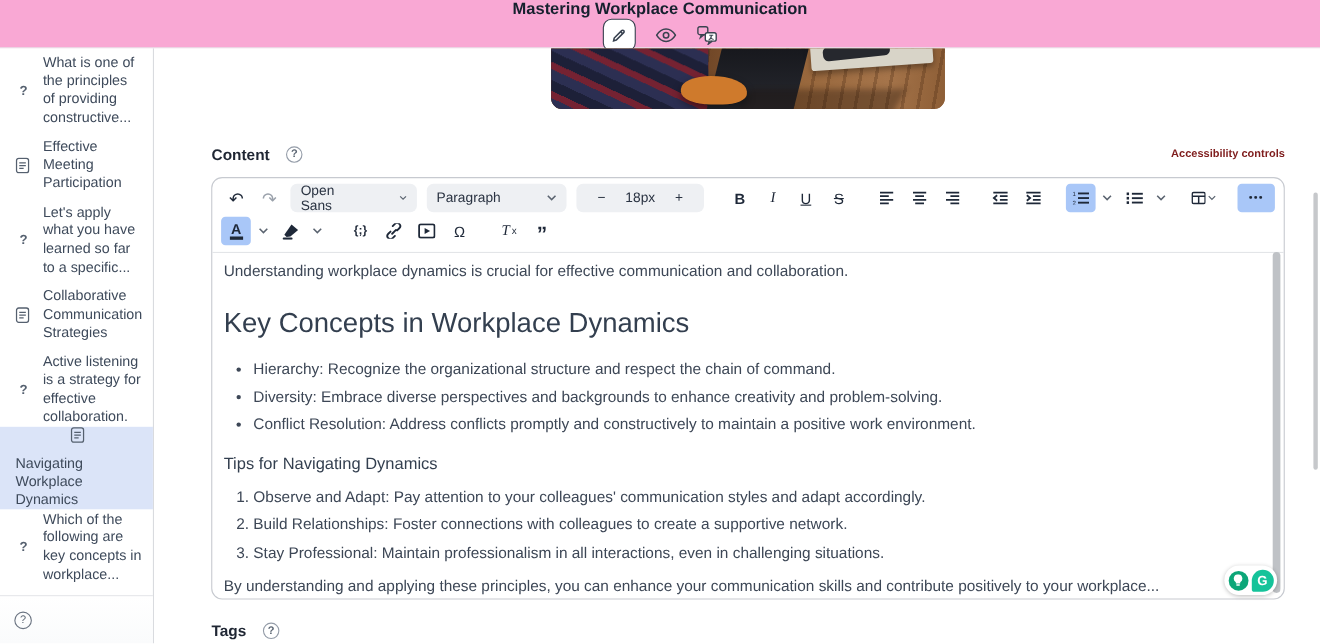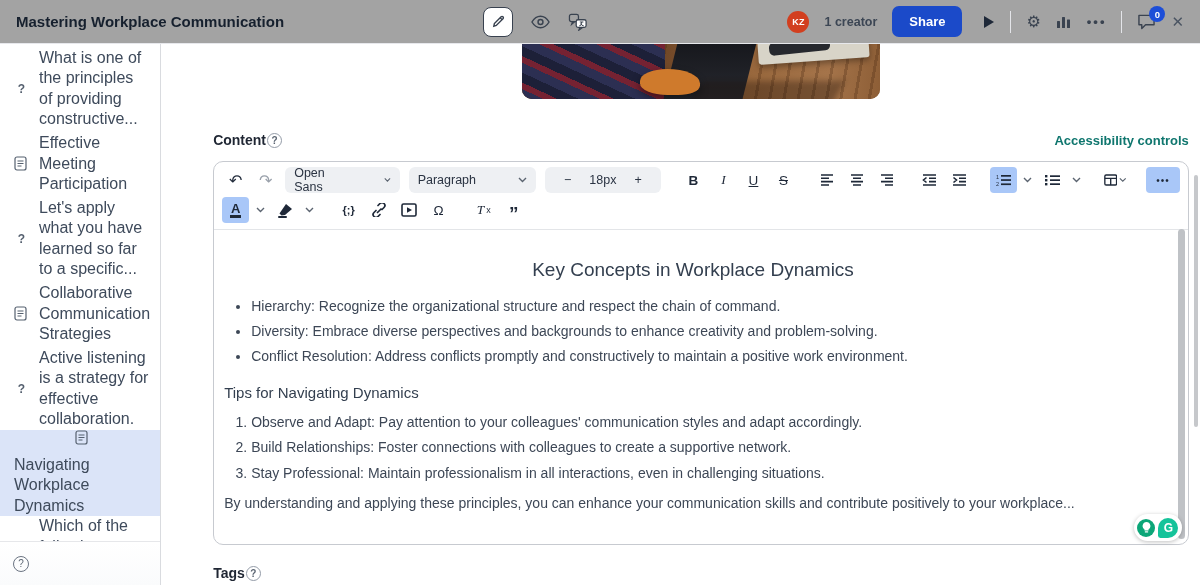--- a/index.html
+++ b/index.html
@@ -1,21 +1,21 @@
 <!DOCTYPE html>
 <html><head>
 <meta charset="utf-8">
 <style>
   * { margin:0; padding:0; box-sizing:border-box; }
   html,body { width:1200px; height:585px; overflow:hidden; background:#fff;
     font-family:"Liberation Sans", sans-serif; color:#2a3342; }
 
   
   .topbar { height:44px; border-bottom:1px solid #e7e8ec; display:flex; align-items:center;
-    padding:0 16px; background:#a3a3a3; }
+    padding:0 16px; background:#f9a8d4;flex-direction:column; }
   .tb-title { font-size:15px; font-weight:600; color:#16202e; flex:0 0 auto; }
   .tb-spacer { flex:1; }
   .tb-center { display:flex; align-items:center; gap:18px; }
   .edit-btn { width:30px; height:30px; border:1.6px solid #38414f; border-radius:8px;
     display:grid; place-items:center; background:#fff; }
   .ic { display:grid; place-items:center; color:#3a4350; }
   .tb-right { display:flex; align-items:center; gap:15px; }
   .avatar { width:22px; height:22px; border-radius:50%; background:#d23f1f; color:#fff;
     font-size:9px; font-weight:700; display:grid; place-items:center; letter-spacing:.2px; }
   .creator-txt { font-size:12.5px; color:#3c4654; font-weight:600; }
@@ -32,21 +32,21 @@
 
   
   .app { display:flex; height:541px; }
   .sidebar { width:205px; border-right:1px solid #d9dbdf; position:relative; background:#fff; }
   .sb-list { padding-top:4px; }
   .sb-item { display:flex; gap:10px; padding:0 10px 0 14px; min-height:68px;
     align-items:center; cursor:pointer; }
   .sb-item.selected { background:#dbe4f8;flex-direction:column; }
   .sb-ic { width:15px; flex:0 0 15px; color:#55606f; font-size:12px; font-weight:700;
     text-align:center; }
-  .sb-label { font-size:16px; color:#3e4a5b; line-height:1.28; }
+  .sb-label { font-size:13px; color:#3e4a5b; line-height:1.28; }
   .sb-footer { position:absolute; left:0; right:0; bottom:0; height:44px;
     border-top:1px solid #e6e7ea; display:flex; align-items:center; padding:0 13px;
     background:linear-gradient(#ffffff,#fafbfc); }
   .help-circ { width:16px; height:16px; border:1.3px solid #6b7482; border-radius:50%;
     color:#5b6572; font-size:10px; display:grid; place-items:center; }
   .help-circ.sm { width:15px; height:15px; border-width:1px; border-color:#949ca8; }
 
   .main { flex:1; position:relative; padding:0 47px 0 52px; background:#fff; }
 
   
@@ -66,22 +66,22 @@
     background:#d8d4c8; border-radius:3px; transform:rotate(-4deg);
     box-shadow:0 3px 6px rgba(0,0,0,.35); }
   .hero .phone { position:absolute; left:69%; top:-4px; width:17%; height:24%;
     background:#26282e; border-radius:5px; transform:rotate(-6deg); }
   .hero .shadow { position:absolute; left:48%; top:68%; width:40%; height:50%;
     background:rgba(30,15,5,.35); filter:blur(3px); transform:skewX(-30deg); }
 
   
   .content-head { margin-top:33px; display:flex; justify-content:space-between; align-items:center; }
   .field-label { font-size:14px; font-weight:700; color:#1f2633; display:flex;
-    align-items:center; gap:1px; }
-  .access-link { font-size:13px; font-weight:700; color:#0f766e; text-decoration:none; }
+    align-items:center; gap:15px; }
+  .access-link { font-size:10px; font-weight:700; color:#7f1d1d; text-decoration:none; }
 
   
   .editor { margin-top:13px; border:1px solid #c7cad0; border-radius:10px; height:384px;
     position:relative; background:#fff; }
   .tb-row { display:flex; align-items:center; gap:3px; padding:5px 8px 2px 8px; }
   .tb-row.second { padding:2px 8px 6px 8px; border-bottom:1px solid #e3e5e8; }
   .tbtn { height:26px; min-width:27px; border-radius:4px; display:flex; align-items:center;
     justify-content:center; color:#1e2838; font-size:13.5px; cursor:pointer; gap:2px;
     padding:0 3px; background:transparent; border:none; }
   .tbtn.active { background:#a9c7f8; }
@@ -100,21 +100,21 @@
   .fc-a { font-weight:700; font-size:13px; border-bottom:3px solid #1f2937; line-height:1.05;
     padding:0 1px; }
   .quote-g { font-size:19px; font-weight:700; line-height:.6; padding-top:8px; }
   .code-g { font-size:11px; font-weight:700; }
   .clearfmt { font-style:italic; font-family:"Liberation Serif", serif; }
   .clearfmt sub { font-size:9px; font-style:normal; font-family:"Liberation Sans",sans-serif; }
   .tsep { width:12px; }
 
   .ebody { position:relative; height:316px; overflow:hidden; padding:6px 26px 0 10px;
     font-size:14px; color:#3d4756; line-height:1.45; cursor:text; }
-  .ebody h2 { font-size:19px; font-weight:400; color:#333f4f; margin:20px 0 12px;text-align:center; }
+  .ebody h2 { font-size:25px; font-weight:400; color:#333f4f; margin:20px 0 12px; }
   .ebody h3 { font-size:15px; font-weight:400; color:#333f4f; margin:16px 0 8px; }
   .ebody ul, .ebody ol { padding-left:27px; margin:0; }
   .ebody li { margin:5px 0; }
   .ebody p.closing { margin-top:10px; }
 
   .escroll { position:absolute; top:67px; bottom:5px; right:3px; width:7px;
     background:#bfc2c6; border-radius:4px; }
   .grammarly { position:absolute; right:6px; bottom:3px; width:48px; height:27px;
     background:#fff; border-radius:14px; box-shadow:0 1px 4px rgba(0,0,0,.25);
     display:flex; align-items:center; justify-content:center; gap:3px; }
@@ -404,20 +404,21 @@
         <button class="tbtn">Ω</button>
         <span class="tsep"></span>
         <button class="tbtn clearfmt">
           <span>T</span>
             <sub>x</sub>
         </button>
         <button class="tbtn quote-g">”</button>
       </div>
 
       <div class="ebody">
+        <p>Understanding workplace dynamics is crucial for effective communication and collaboration.</p>
         <h2>Key Concepts in Workplace Dynamics</h2>
         <ul>
             <li>Hierarchy: Recognize the organizational structure and respect the chain of command.</li>
             <li>Diversity: Embrace diverse perspectives and backgrounds to enhance creativity and problem-solving.</li>
             <li>Conflict Resolution: Address conflicts promptly and constructively to maintain a positive work environment.</li>
           </ul>
         <h3>Tips for Navigating Dynamics</h3>
         <ol>
             <li>Observe and Adapt: Pay attention to your colleagues' communication styles and adapt accordingly.</li>
             <li>Build Relationships: Foster connections with colleagues to create a supportive network.</li>

